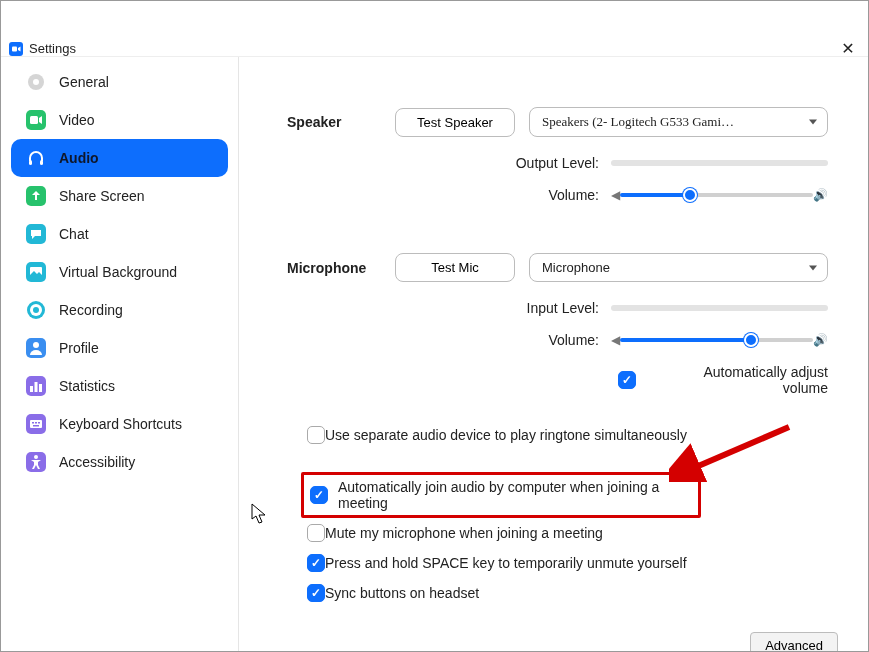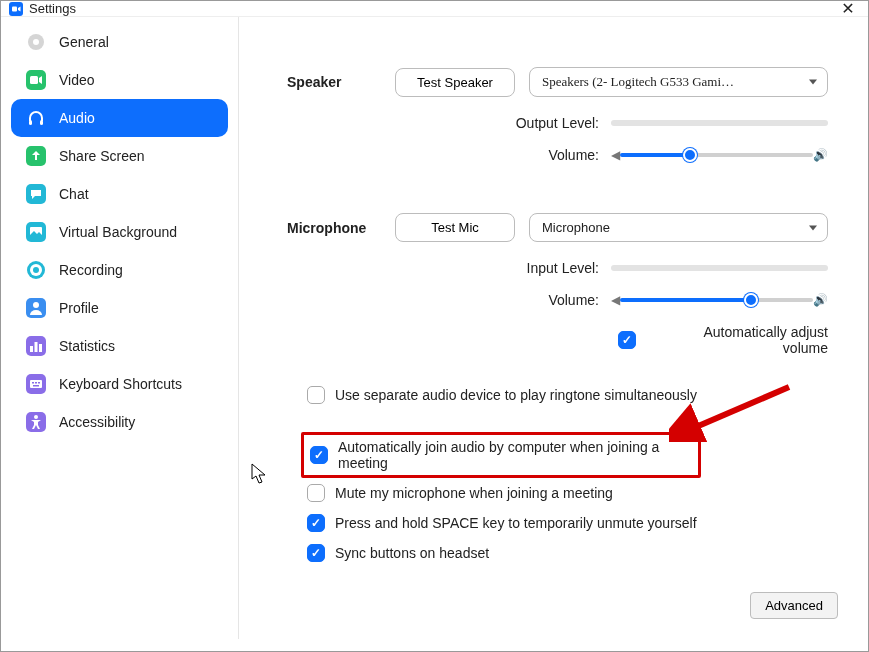--- a/index.html
+++ b/index.html
@@ -15,20 +15,21 @@
     position: relative;
     overflow: hidden;
   }
   
   .titlebar {
     height: 16px;
     display: flex;
     align-items: center;
     padding: 0 8px;
     border-bottom: 1px solid #eee;
+    margin-top: 40px;
   }
   .titlebar .appicon {
     width: 14px; height: 14px;
     display:inline-flex; align-items:center; justify-content:center;
     margin-right: 6px;
   }
   .titlebar .title { font-size: 13px; }
   .titlebar .close {
     margin-left: auto;
     width: 24px; text-align:center;
@@ -55,22 +56,22 @@
     gap: 12px;
   }
   .side-item .icon {
     width: 22px; height: 22px;
     display:inline-flex; align-items:center; justify-content:center;
     border-radius: 6px;
     font-size: 14px;
   }
   .side-item.active {
     background: #0d6efd;
-    color: #ffffff;
-    font-weight: 400;
+    color: #0f172a;
+    font-weight: 700;
   }
   .content {
     flex: 1;
     position: relative;
     padding: 50px 40px 20px 48px;
   }
   .row {
     display: flex;
     align-items: center;
     margin-bottom: 18px;
@@ -132,21 +133,20 @@
     transform: translate(-50%,-50%);
     width: 14px; height:14px;
     border-radius:50%;
     background:#0d6efd;
     border:2px solid #fff;
     box-shadow: 0 0 0 1px #0d6efd;
   }
   .vol-icon { color:#777; font-size:12px; }
   .checkbox-row {
     display:flex; align-items:center;
-    gap: 10px;
     margin-bottom: 12px;
     margin-left: 20px;
   }
   .checkbox-row.indent2 { margin-left: 20px; }
   .checkbox-row-wrap { position:relative; padding:4px 6px; }
   .checkbox-row-wrap.highlight {
     border: 3px solid #d40000;
     border-radius: 2px;
     margin-left:14px;
     width: 400px;

